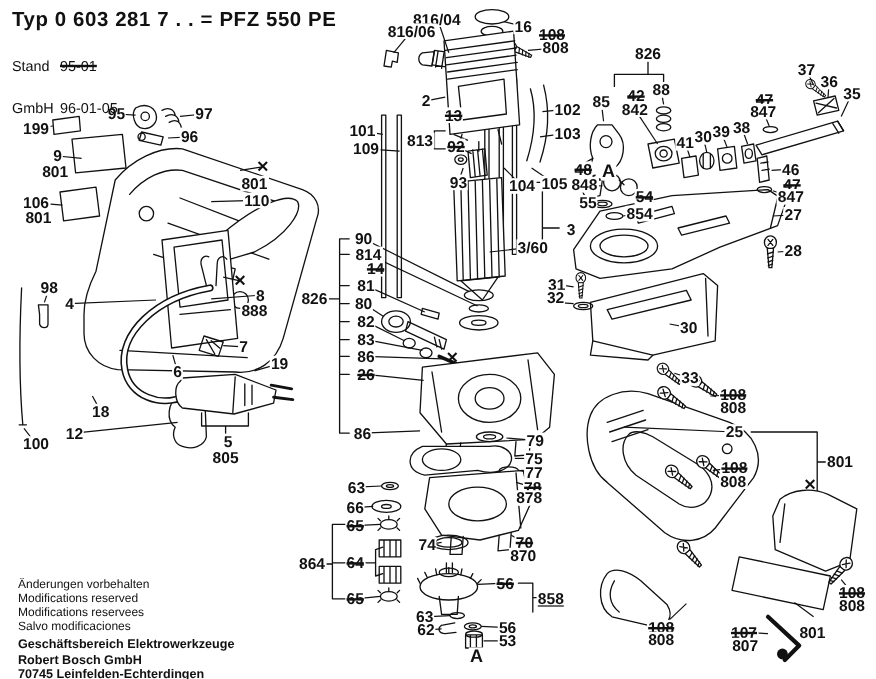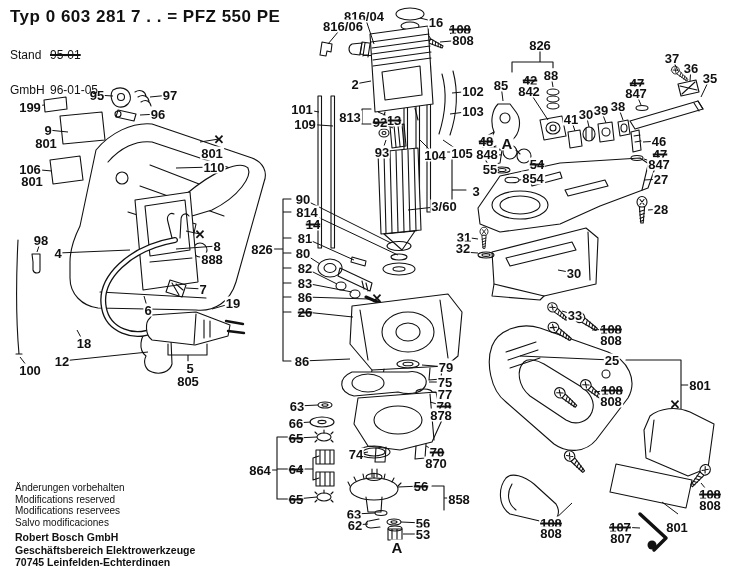--- a/index.html
+++ b/index.html
@@ -369,21 +369,21 @@
       <span class="pl" style="left: 188px; top: 381px;">805</span>
       <span class="pl" style="left: 364px; top: 16px;">816/04</span>
       <span class="pl" style="left: 343px; top: 26px;">816/06</span>
       <span class="pl" style="left: 436px; top: 22px;">16</span>
       <span class="pl strike" style="left: 460px; top: 29px;">108</span>
       <span class="pl" style="left: 463px; top: 40px;">808</span>
       <span class="pl" style="left: 355px; top: 84px;">2</span>
       <span class="pl" style="left: 302px; top: 109px;">101</span>
       <span class="pl" style="left: 305px; top: 124px;">109</span>
       <span class="pl" style="left: 350px; top: 117px;">813</span>
-      <span class="pl strike" style="left: 378px; top: 120px; margin-left: 16px;">13</span>
+      <span class="pl strike" style="left: 378px; top: 96px;">13</span>
       <span class="pl strike" style="left: 380px; top: 122px;">92</span>
       <span class="pl" style="left: 382px; top: 152px;">93</span>
       <span class="pl" style="left: 473px; top: 91px;">102</span>
       <span class="pl" style="left: 473px; top: 111px;">103</span>
       <span class="pl" style="left: 435px; top: 155px;">104</span>
       <span class="pl" style="left: 462px; top: 153px;">105</span>
       <span class="pl" style="left: 540px; top: 45px;">826</span>
       <span class="pl" style="left: 501px; top: 85px;">85</span>
       <span class="pl strike" style="left: 530px; top: 80px;">42</span>
       <span class="pl" style="left: 529px; top: 91px;">842</span>
@@ -441,21 +441,21 @@
       <span class="pl strike" style="left: 437px; top: 452px;">70</span>
       <span class="pl" style="left: 436px; top: 463px;">870</span>
       <span class="pl" style="left: 356px; top: 454px;">74</span>
       <span class="pl" style="left: 297px; top: 406px;">63</span>
       <span class="pl" style="left: 296px; top: 423px;">66</span>
       <span class="pl strike" style="left: 296px; top: 438px;">65</span>
       <span class="pl strike" style="left: 296px; top: 469px;">64</span>
       <span class="pl strike" style="left: 296px; top: 499px;">65</span>
       <span class="pl" style="left: 260px; top: 470px;">864</span>
       <span class="pl strike" style="left: 421px; top: 486px;">56</span>
-      <span class="pl" style="left: 459px; top: 499px;">858</span>
+      <span class="pl" style="left: 459px; top: 499px; text-decoration: underline;">858</span>
       <span class="pl" style="left: 354px; top: 514px;">63</span>
       <span class="pl" style="left: 355px; top: 525px;">62</span>
       <span class="pl" style="left: 423px; top: 523px;">56</span>
       <span class="pl" style="left: 423px; top: 534px;">53</span>
       <span class="pl a" style="left: 397px; top: 547px;">A</span>
       <span class="pl strike" style="left: 551px; top: 523px;">108</span>
       <span class="pl" style="left: 551px; top: 533px;">808</span>
       <span class="pl strike" style="left: 620px; top: 527px;">107</span>
       <span class="pl" style="left: 621px; top: 538px;">807</span>
       <span class="pl" style="left: 678px; top: 526px;">20</span>
@@ -478,18 +478,18 @@
       <span class="lbl">GmbH</span><span>96-01-05</span>
     </div>
   </div>
 
   <div id="footer">
     <p class="fl">Änderungen vorbehalten</p>
     <p class="fl">Modifications reserved</p>
     <p class="fl">Modifications reservees</p>
     <p class="fl">Salvo modificaciones</p>
     <div class="gap"></div>
+    <p class="fb">Geschäftsbereich Elektrowerkzeuge</p>
     <p class="fb">Robert Bosch GmbH</p>
-    <p class="fb">Geschäftsbereich Elektrowerkzeuge</p>
     <p class="fb">70745 Leinfelden-Echterdingen</p>
   </div>
 
 </div>
 
 </body></html>

